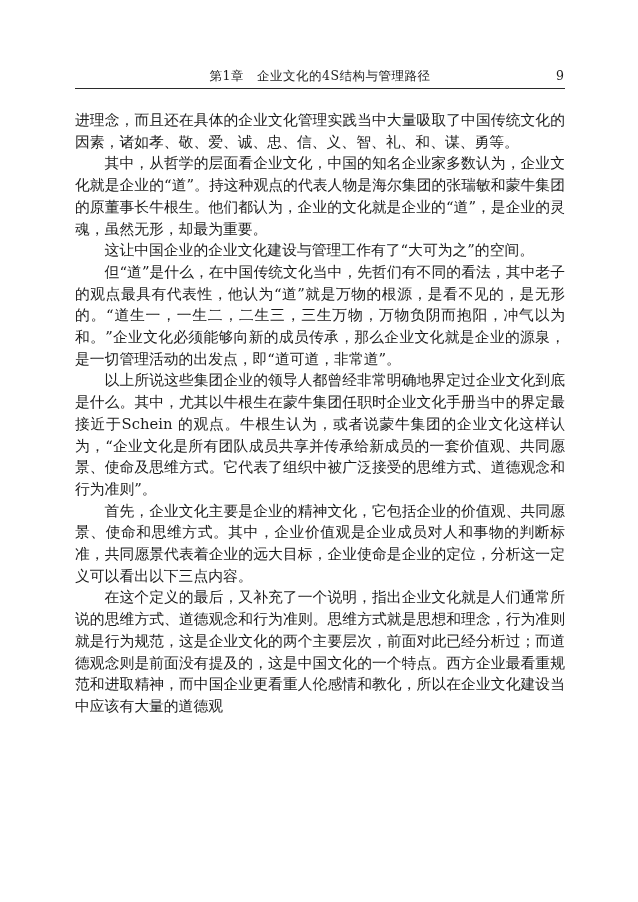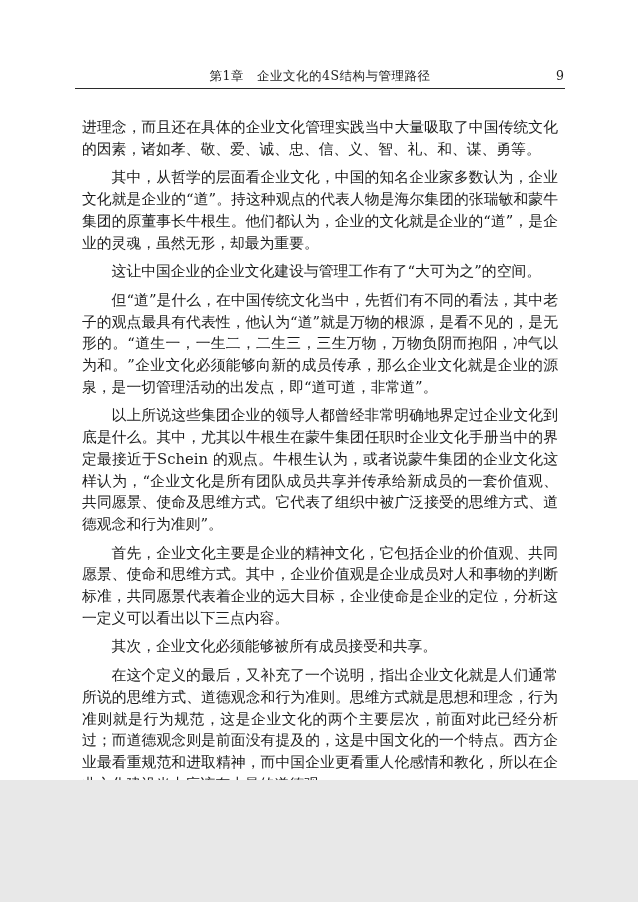--- a/index.html
+++ b/index.html
@@ -3,21 +3,21 @@
 <meta charset="utf-8">
 <style>
   html, body {
     margin: 0;
     padding: 0;
     background: #e8e8e8;
   }
   .page {
     position: relative;
     width: 638px;
-    height: 780px;
+    height: 902px;
     margin: 0 auto;
     background: #ffffff;
     font-family: "DejaVu Serif", "Liberation Serif", serif;
     color: #1c1c1c;
     overflow: hidden;
   }
   .page-header {
     position: absolute;
     top: 66px;
     left: 75px;
@@ -45,21 +45,21 @@
     position: absolute;
     top: 109px;
     left: 75px;
     width: 490px;
     font-size: 14.8px;
     line-height: 21.7px;
     text-align: justify;
     text-justify: inter-ideograph;
   }
   .page-body p {
-    margin: 7px;
+    margin: 0;
     padding: 0;
   }
   .page-body p.indent {
     text-indent: 2em;
   }
 </style>
 </head>
 <body>
 
 <div class="page">
@@ -69,17 +69,16 @@
     <span class="page-number">9</span>
   </div>
 
   <div class="page-body">
     <p>进理念，而且还在具体的企业文化管理实践当中大量吸取了中国传统文化的因素，诸如孝、敬、爱、诚、忠、信、义、智、礼、和、谋、勇等。</p>
     <p class="indent">其中，从哲学的层面看企业文化，中国的知名企业家多数认为，企业文化就是企业的“道”。持这种观点的代表人物是海尔集团的张瑞敏和蒙牛集团的原董事长牛根生。他们都认为，企业的文化就是企业的“道”，是企业的灵魂，虽然无形，却最为重要。</p>
     <p class="indent">这让中国企业的企业文化建设与管理工作有了“大可为之”的空间。</p>
     <p class="indent">但“道”是什么，在中国传统文化当中，先哲们有不同的看法，其中老子的观点最具有代表性，他认为“道”就是万物的根源，是看不见的，是无形的。“道生一，一生二，二生三，三生万物，万物负阴而抱阳，冲气以为和。”企业文化必须能够向新的成员传承，那么企业文化就是企业的源泉，是一切管理活动的出发点，即“道可道，非常道”。</p>
     <p class="indent">以上所说这些集团企业的领导人都曾经非常明确地界定过企业文化到底是什么。其中，尤其以牛根生在蒙牛集团任职时企业文化手册当中的界定最接近于Schein 的观点。牛根生认为，或者说蒙牛集团的企业文化这样认为，“企业文化是所有团队成员共享并传承给新成员的一套价值观、共同愿景、使命及思维方式。它代表了组织中被广泛接受的思维方式、道德观念和行为准则”。</p>
     <p class="indent">首先，企业文化主要是企业的精神文化，它包括企业的价值观、共同愿景、使命和思维方式。其中，企业价值观是企业成员对人和事物的判断标准，共同愿景代表着企业的远大目标，企业使命是企业的定位，分析这一定义可以看出以下三点内容。</p>
-    <p class="indent">其次，企业文化必须能够被所有成员接受和共享。</p>
     <p class="indent">在这个定义的最后，又补充了一个说明，指出企业文化就是人们通常所说的思维方式、道德观念和行为准则。思维方式就是思想和理念，行为准则就是行为规范，这是企业文化的两个主要层次，前面对此已经分析过；而道德观念则是前面没有提及的，这是中国文化的一个特点。西方企业最看重规范和进取精神，而中国企业更看重人伦感情和教化，所以在企业文化建设当中应该有大量的道德观</p>
   </div>
 
 </div>
 
 </body></html>

